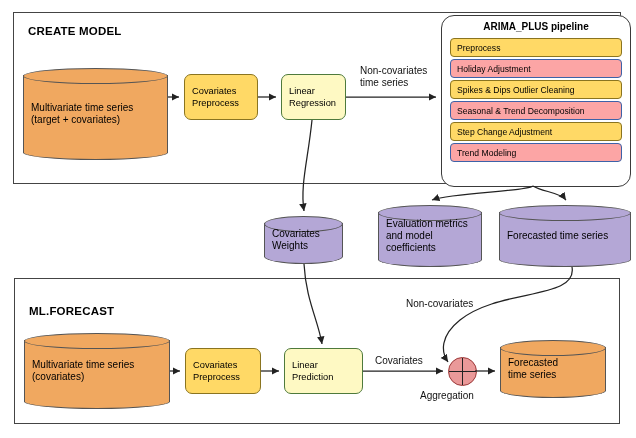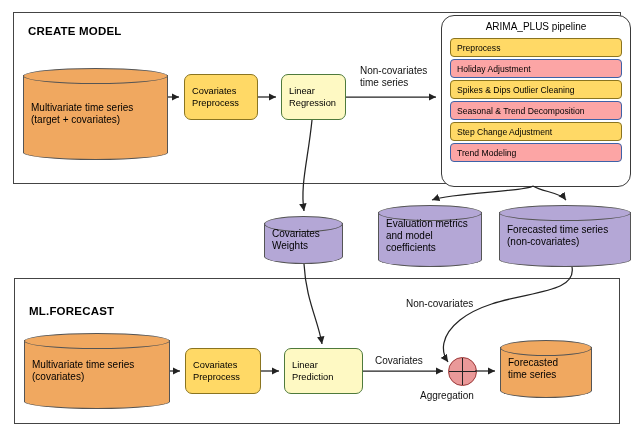--- a/index.html
+++ b/index.html
@@ -31,21 +31,21 @@
   .cyl .lbl{position:absolute;left:8px;right:6px;top:50%;transform:translateY(-50%);
             font-size:10px;line-height:12px;z-index:3;}
   .cyl.orange .body,.cyl.orange .top{background:#F0A860;}
   .cyl.orange .bot{background:#F0A860;}
   .cyl.purple .body,.cyl.purple .top{background:#B4A7D6;}
   .cyl.purple .bot{background:#B4A7D6;}
 
   
   #arima-panel{position:absolute;border:1.4px solid #3a3a3a;border-radius:13px;background:#fff;}
   #arima-title{position:absolute;left:0;right:0;top:5px;text-align:center;
-               font-size:10px;font-weight:normal;}
+               font-size:10px;font-weight:bold;}
   .prow{position:absolute;left:8px;right:8px;height:17px;border-radius:4px;
         display:flex;align-items:center;padding-left:6px;font-size:8.6px;}
   .prow.y{background:#FFD966;border:1px solid #8a7420;}
   .prow.b{background:#fca5a5;border:1px solid #3d62a8;}
 
   
   #agg-node{position:absolute;width:27px;height:27px;border-radius:50%;
             background:#EA9999;border:1.2px solid #9c3a3a;}
   #agg-node .h,#agg-node .v{position:absolute;background:#222;}
   #agg-node .h{left:0;right:0;top:50%;height:1.2px;margin-top:-.6px;}
@@ -133,21 +133,20 @@
       <div>coefficients</div>
     </div>
   </div>
 
   <div class="cyl purple" style="left:499px;top:205px;width:132px;height:62px;">
     <div class="bot"></div>
     <div class="body"></div>
     <div class="top"></div>
     <div class="lbl">
       <div>Forecasted time series</div>
-      <div>(non-covariates)</div>
     </div>
   </div>
 
   <div class="cyl orange" style="left:24px;top:333px;width:146px;height:76px;">
     <div class="bot"></div>
     <div class="body"></div>
     <div class="top"></div>
     <div class="lbl">
       <div>Multivariate time series</div>
       <div>(covariates)</div>
@@ -172,21 +171,21 @@
     <div class="h"></div>
     <div class="v"></div>
   </div>
 
   <div class="elabel" style="left:375px;top:355px;"><span>Covariates</span></div>
 
   <div class="elabel" style="left:406px;top:298px;"><span>Non-covariates</span></div>
 
   <div class="elabel" style="left:420px;top:390px;"><span>Aggregation</span></div>
 
-  <div class="cyl orange" style="left:500px;top:340px;width:92px;height:58px;">
+  <div class="cyl orange" style="left:500px;top:340px;width:106px;height:58px;">
     <div class="bot"></div>
     <div class="body"></div>
     <div class="top"></div>
     <div class="lbl">
       <div>Forecasted</div>
       <div>time series</div>
     </div>
   </div>
 
   <svg class="layer" viewBox="0 0 636 438">

